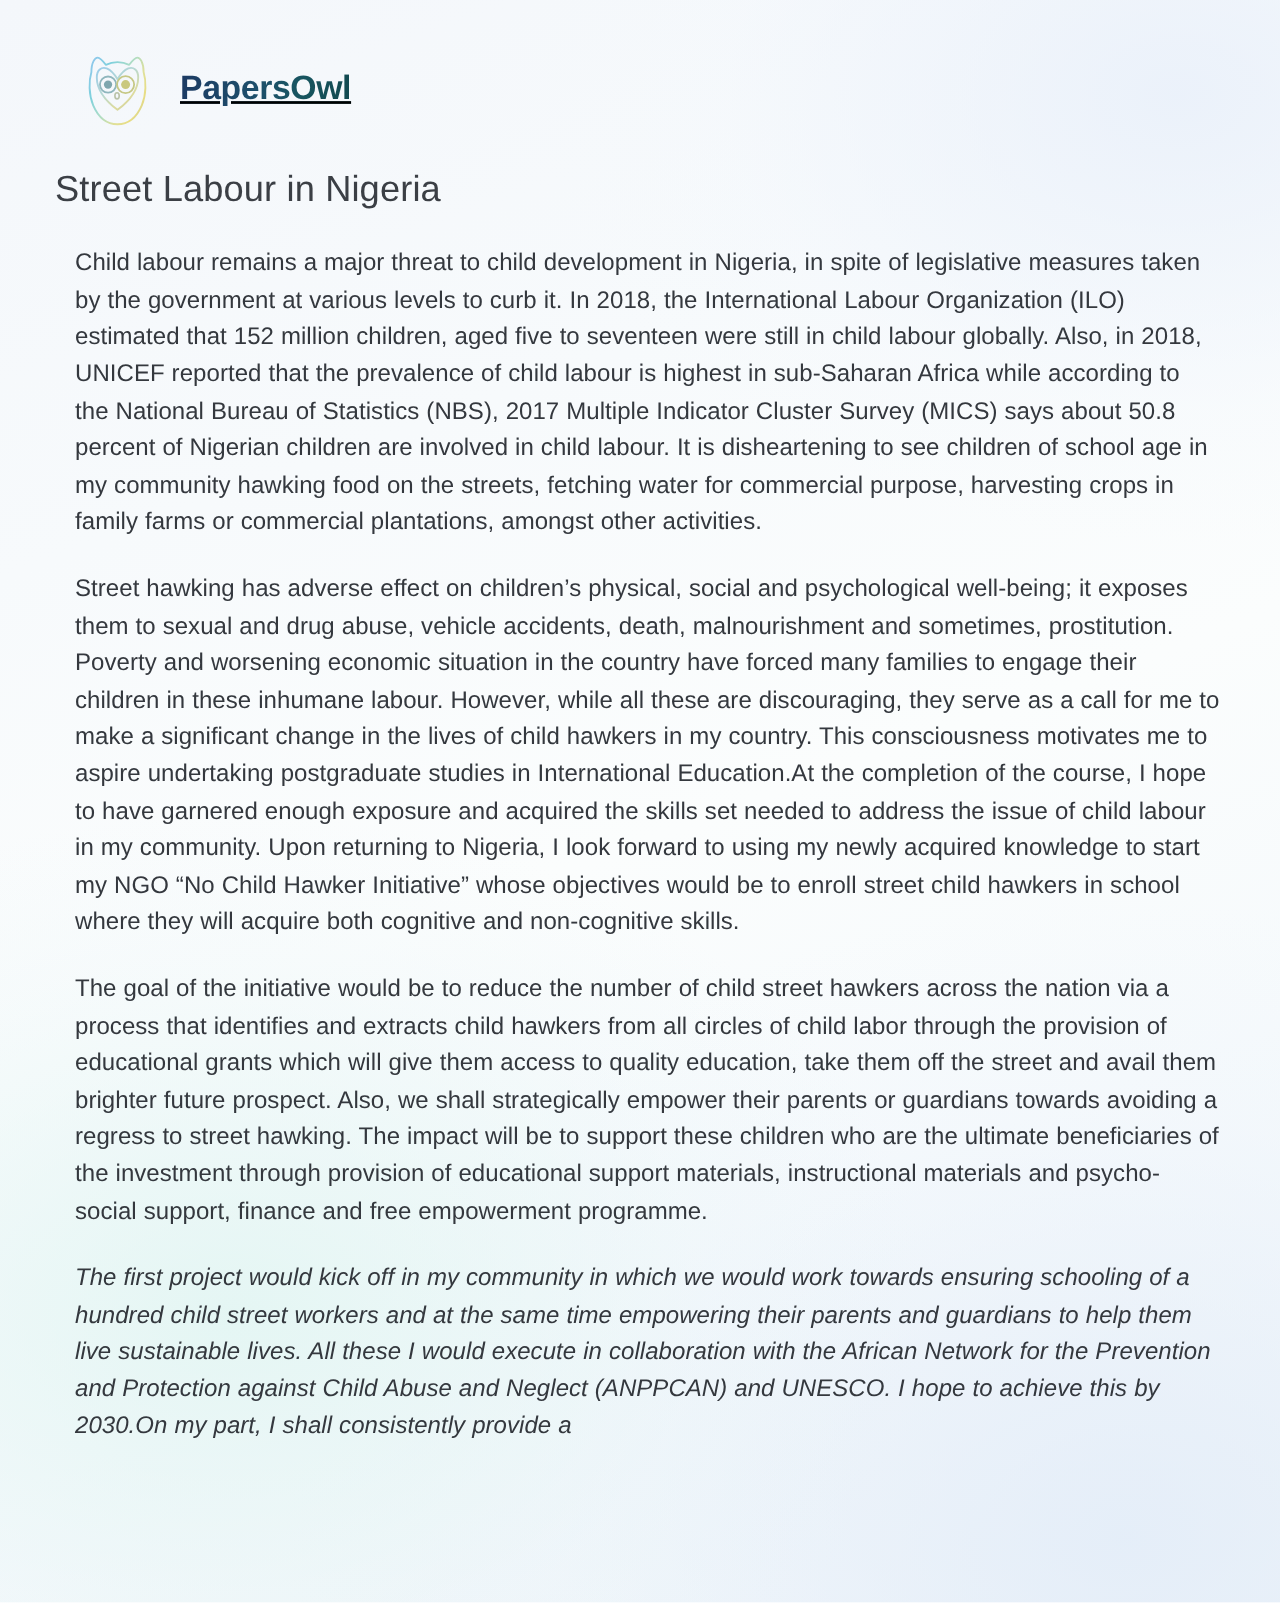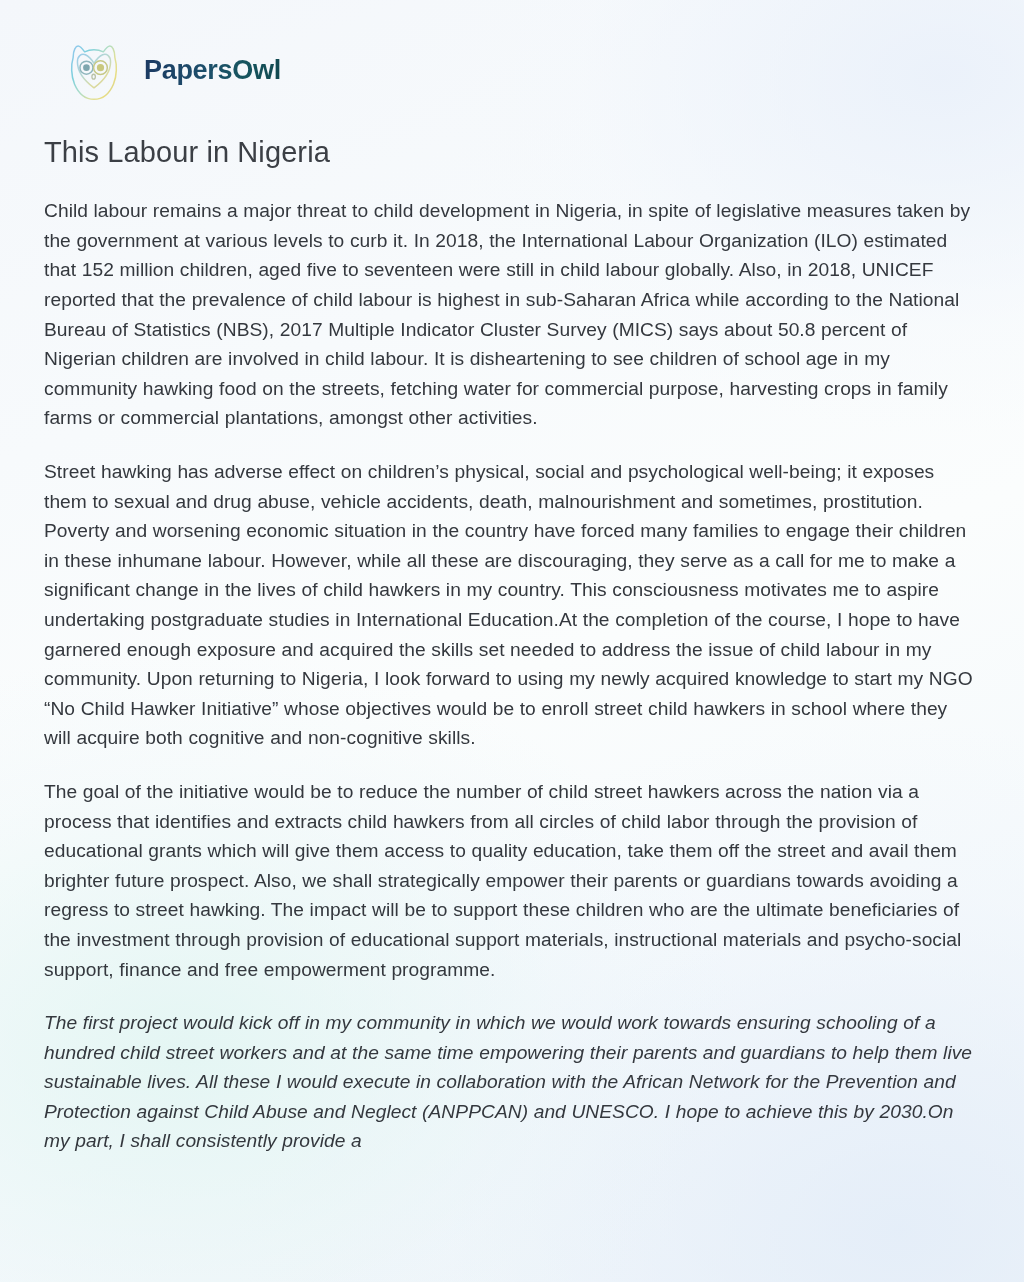--- a/index.html
+++ b/index.html
@@ -45,20 +45,21 @@
     margin-right: 14px;
     position: relative;
     top: 2px;
   }
 
   .brand-block {
     display: flex;
     flex-direction: column;
     justify-content: center;
     padding-top: 2px;
+    text-decoration: underline;
   }
 
   .brand-name {
     font-size: 27px;
     font-weight: bold;
     letter-spacing: -0.3px;
     line-height: 1.1;
     color: #1d3a5c;
     background: linear-gradient(95deg, #1c3a63 0%, #1d4f6b 45%, #17555f 72%, #11484f 100%);
     -webkit-background-clip: text;
@@ -96,21 +97,21 @@
   }
 
   .body-copy {
     margin-top: 26px;
   }
 
   .body-copy p {
     font-size: 19.2px;
     line-height: 29.6px;
     color: #34383e;
-    margin: 0 0 24px 0;
+    margin: 0 0 24px 16px;
     letter-spacing: 0.05px;
     text-align: left;
     word-spacing: 0.2px;
   }
 
   .body-copy p:last-child {
     margin-bottom: 0;
     font-style: italic;
   }
 </style>
@@ -160,21 +161,21 @@
       </svg>
     </div>
 
     <div class="brand-block">
       <div class="brand-name">PapersOwl</div>
     </div>
   </header>
 
   <main class="article">
 
-    <h1 class="doc-title">This Labour in Nigeria</h1>
+    <h1 class="doc-title">Street Labour in Nigeria</h1>
 
     <div class="body-copy">
       <p>Child labour remains a major threat to child development in Nigeria, in spite of legislative measures taken by the government at various levels to curb it. In 2018, the International Labour Organization (ILO) estimated that 152 million children, aged five to seventeen were still in child labour globally. Also, in 2018, UNICEF reported that the prevalence of child labour is highest in sub-Saharan Africa while according to the National Bureau of Statistics (NBS), 2017 Multiple Indicator Cluster Survey (MICS) says about 50.8 percent of Nigerian children are involved in child labour. It is disheartening to see children of school age in my community hawking food on the streets, fetching water for commercial purpose, harvesting crops in family farms or commercial plantations, amongst other activities.</p>
       <p>Street hawking has adverse effect on children’s physical, social and psychological well-being; it exposes them to sexual and drug abuse, vehicle accidents, death, malnourishment and sometimes, prostitution. Poverty and worsening economic situation in the country have forced many families to engage their children in these inhumane labour. However, while all these are discouraging, they serve as a call for me to make a significant change in the lives of child hawkers in my country. This consciousness motivates me to aspire undertaking postgraduate studies in International Education.At the completion of the course, I hope to have garnered enough exposure and acquired the skills set needed to address the issue of child labour in my community. Upon returning to Nigeria, I look forward to using my newly acquired knowledge to start my NGO “No Child Hawker Initiative” whose objectives would be to enroll street child hawkers in school where they will acquire both cognitive and non-cognitive skills.</p>
       <p>The goal of the initiative would be to reduce the number of child street hawkers across the nation via a process that identifies and extracts child hawkers from all circles of child labor through the provision of educational grants which will give them access to quality education, take them off the street and avail them brighter future prospect. Also, we shall strategically empower their parents or guardians towards avoiding a regress to street hawking. The impact will be to support these children who are the ultimate beneficiaries of the investment through provision of educational support materials, instructional materials and psycho-social support, finance and free empowerment programme.</p>
       <p>The first project would kick off in my community in which we would work towards ensuring schooling of a hundred child street workers and at the same time empowering their parents and guardians to help them live sustainable lives. All these I would execute in collaboration with the African Network for the Prevention and Protection against Child Abuse and Neglect (ANPPCAN) and UNESCO. I hope to achieve this by 2030.On my part, I shall consistently provide a</p>
     </div>
 
   </main>
 

